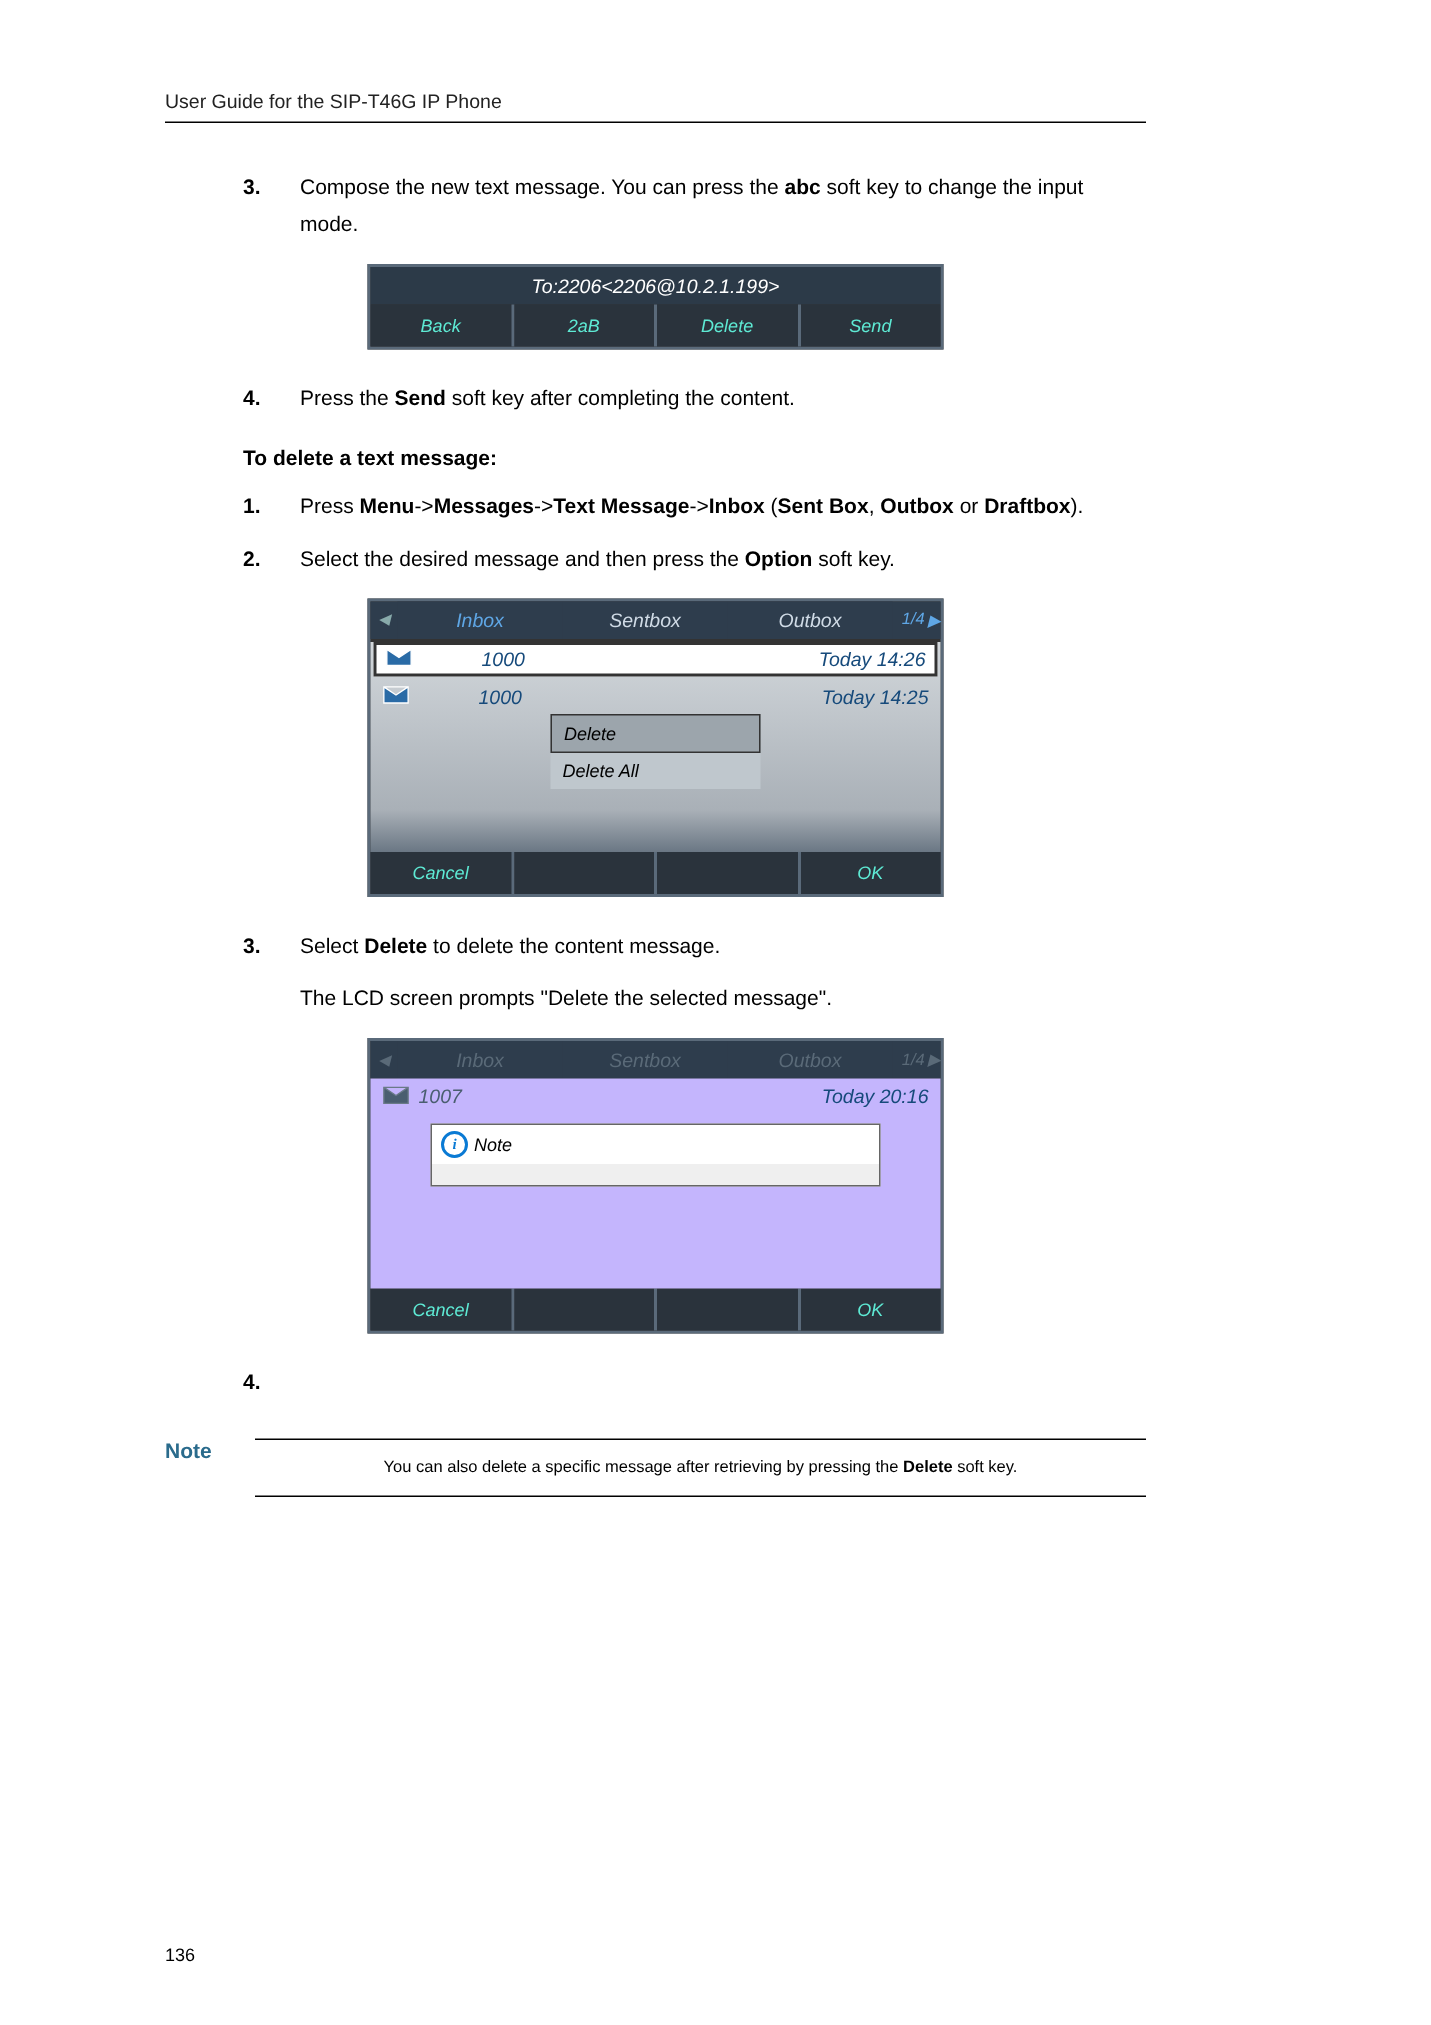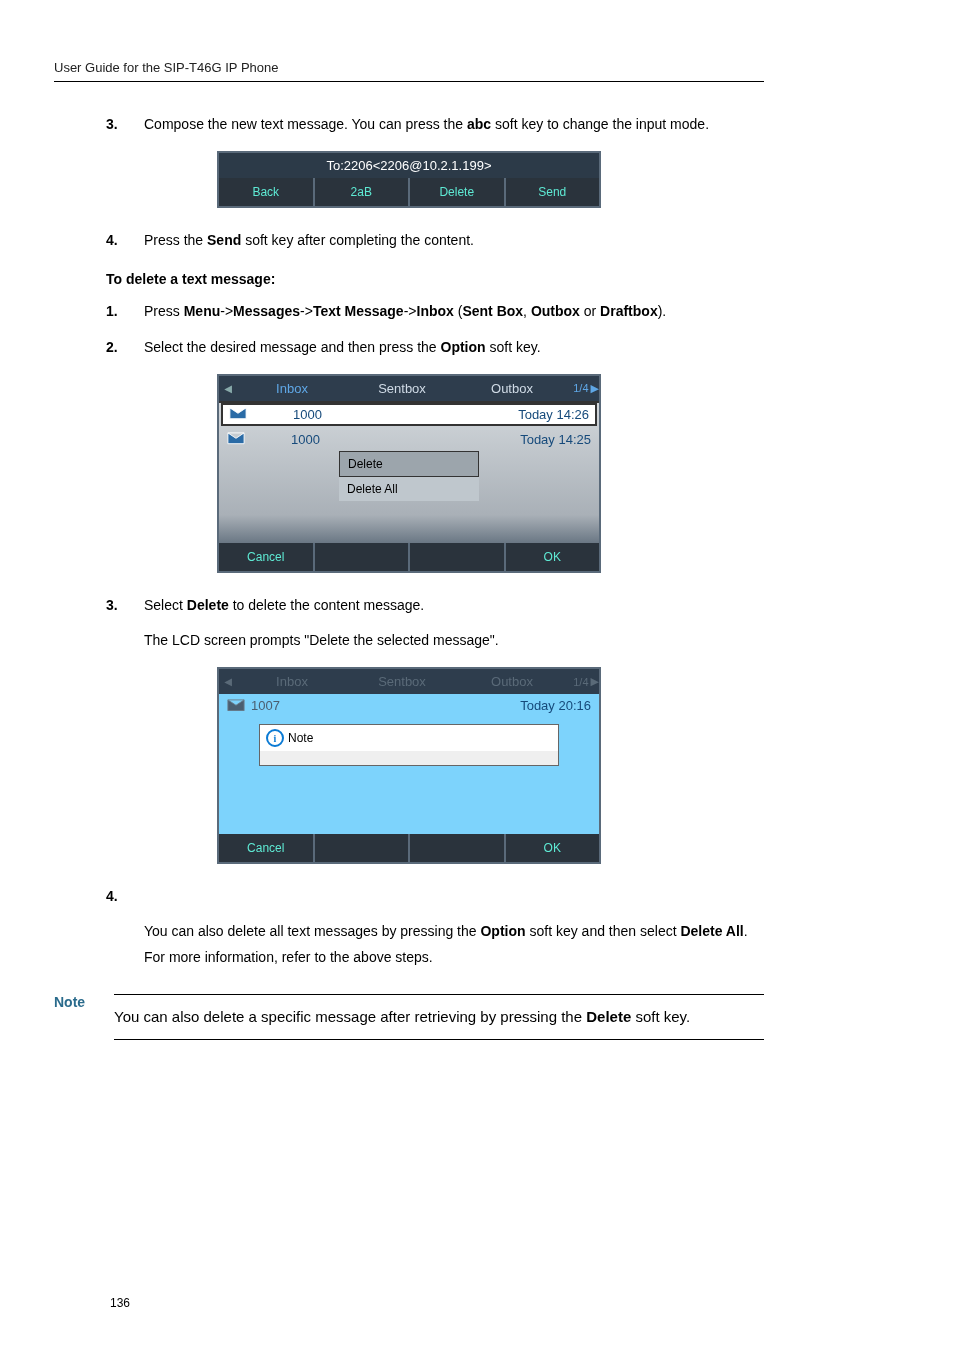--- a/index.html
+++ b/index.html
@@ -6,21 +6,21 @@
     margin: 0;
     background: #fff;
     font-family: "Century Gothic", "Futura", "Avenir", sans-serif;
     color: #000;
     font-size: 14px;
   }
   .page {
     width: 854px;
     height: 1350px;
     box-sizing: border-box;
-    padding: 60px 90px 40px 54px;
+    padding: 60px 90px 40px 110px;
     position: relative;
     border-radius: 25px;
   }
   .header {
     font-size: 13px;
     color: #222;
     border-bottom: 1px solid #000;
     padding-bottom: 6px;
     margin-bottom: 30px;
   }
@@ -54,20 +54,21 @@
   }
   .b { font-weight: bold; }
   .screenshot {
     margin: 14px auto 20px auto;
   }
   .screen-outer {
     width: 380px;
     border: 2px solid #5a6a7a;
     background: #333;
     margin: 0 auto;
+    font-style: italic;
   }
   
   .compose-title {
     background: #2c3a48;
     color: #fff;
     text-align: center;
     font-size: 13px;
     padding: 5px 0;
     font-family: Arial, sans-serif;
   }
@@ -167,21 +168,21 @@
     font-size: 12px;
   }
   .option-menu div {
     padding: 5px 8px;
   }
   .option-menu div.sel {
     background: #9ca5ac;
     border: 1px solid #333;
   }
   .dim-area {
-    background: #7dd3fc;
+    background: #c4b5fd;
     height: 140px;
     position: relative;
     font-family: Arial, sans-serif;
   }
   .dim-row {
     display: flex;
     align-items: center;
     padding: 4px 8px;
     font-size: 13px;
     color: #4a5e70;
@@ -226,22 +227,23 @@
     color: #2a6b8c;
     font-weight: bold;
     font-size: 14px;
     flex-shrink: 0;
   }
   .note-text {
     flex: 1;
     border-top: 1px solid #000;
     border-bottom: 1px solid #000;
     padding: 10px 0;
-    font-size: 15px;
+    font-size: 11px;
     line-height: 1.6;
+    text-align: center;
   }
   .page-number {
     position: absolute;
     bottom: 40px;
     left: 110px;
     font-size: 12px;
   }
 </style>
 </head>
 <body>
@@ -388,23 +390,20 @@
       </div>
     </div>
   </div>
 
   <ol class="steps">
 
     <li>
       <div class="num">4.</div>
     </li>
   </ol>
-  <div class="followup">
-    <span>You can also delete all text messages by pressing the </span><span class="b">Option</span><span> soft key and then select </span><span class="b">Delete All</span><span>. For more information, refer to the above steps.</span>
-  </div>
 
   <div class="note-block">
     <div class="note-label">Note</div>
     <div class="note-text">
       <span>You can also delete a specific message after retrieving by pressing the </span><span class="b">Delete</span><span> soft key.</span>
     </div>
   </div>
 
   <div class="page-number">136</div>
 </div>

